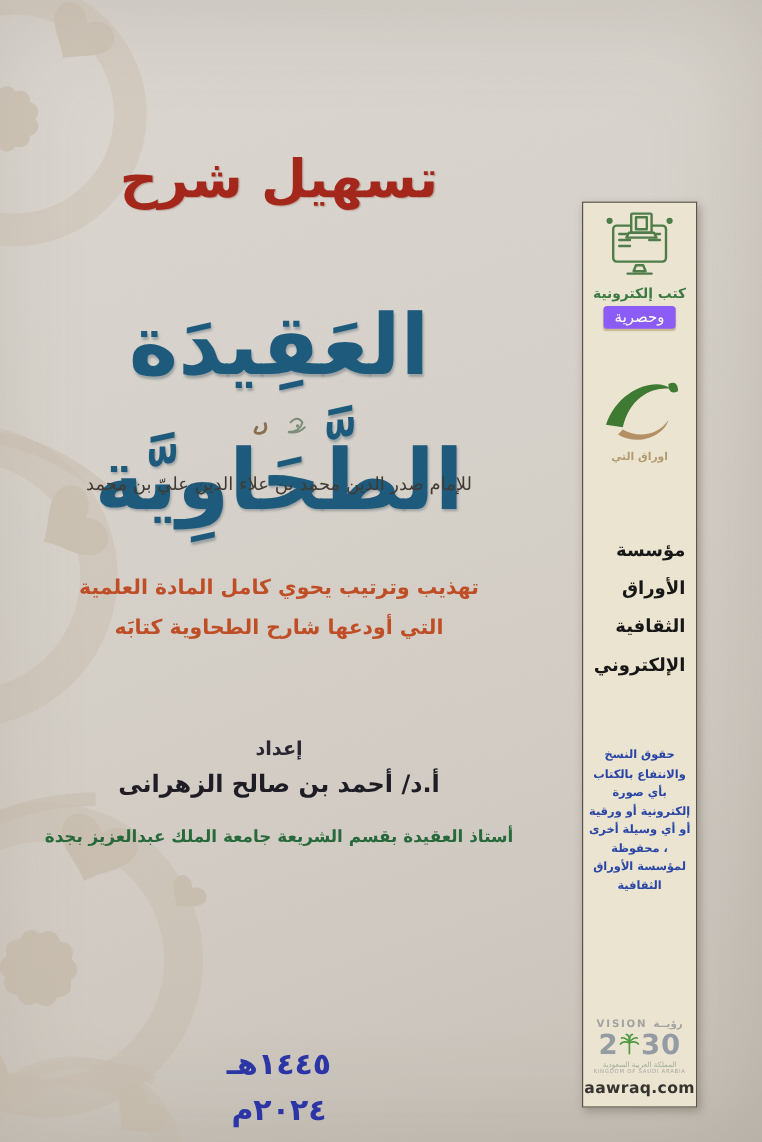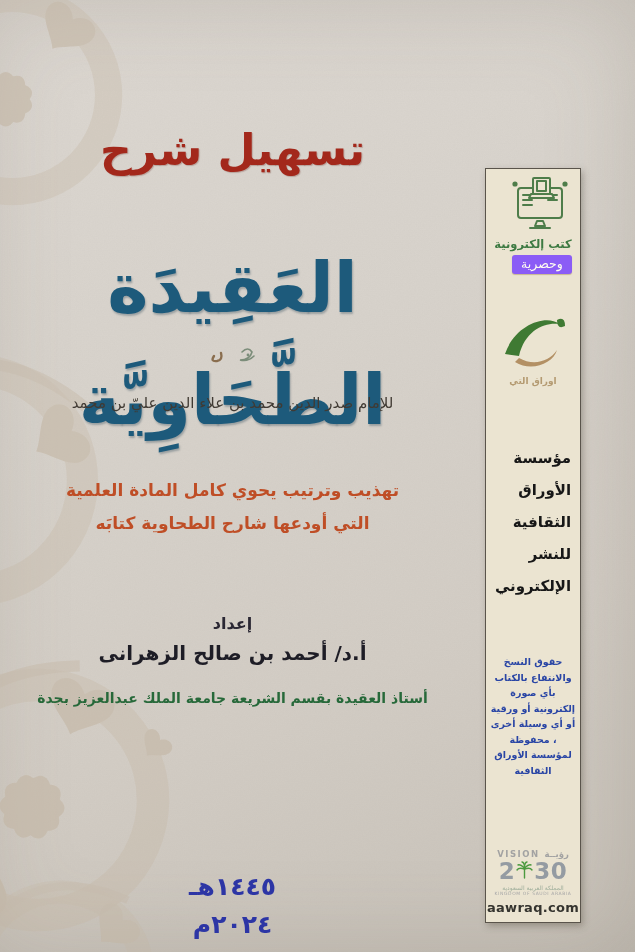--- a/index.html
+++ b/index.html
@@ -23,21 +23,21 @@
   .prep-title{top:690px;font-size:14px;font-weight:bold;color:#27693a;}
   .dates{top:868px;font-size:25px;font-weight:bold;color:#2c35a5;line-height:1.5;}
   .sig{position:absolute;left:228px;top:342px;}
 
   .panel{
     position:absolute;left:505px;top:168px;width:96px;height:755px;box-sizing:border-box;
     background:#ebe4d1;border:1px solid #5a544b;
     box-shadow:2px 3px 7px rgba(80,70,55,.38);
     display:flex;flex-direction:column;align-items:center;
   }
-  .ebooks{margin-top:7px;text-align:right;}
+  .ebooks{margin-top:7px;text-align:center;}
   .ebooks-l1{font-size:11.5px;font-weight:bold;color:#3d7a42;margin-top:1px;}
   .ebooks-l2{display:inline-block;background:#8b5cf6;color:#fffdf0;font-size:12.5px;
     font-weight:normal;padding:1px 9px 3px;border-radius:3px;margin-top:4px;
     box-shadow:0 1px 1px rgba(120,80,0,.3);}
   .awraq{margin-top:42px;text-align:center;}
   .awraq-text{font-size:9px;font-weight:bold;color:#b49a71;margin-top:2px;letter-spacing:1px;}
   .publisher{margin-top:56px;text-align:right;}
   .publisher div{font-size:15px;font-weight:bold;color:#171717;line-height:32px;}
   .copyright{margin-top:52px;text-align:center;padding:0 3px;}
   .copyright div{font-size:9.5px;font-weight:bold;color:#2945a5;line-height:15.5px;}
@@ -147,21 +147,20 @@
         <path d="M58,4 q8,-4 8,6 q-8,4 -8,-6 Z" fill="#3f7a33"></path>
         <path d="M20,42 C34,50 50,46 58,34 C54,48 32,56 16,46 Z" fill="#b39064"></path>
       </svg>
       <div class="awraq-text">اوراق التي</div>
     </div>
 
     <div class="publisher">
       <div>مؤسسة</div>
       <div>الأوراق</div>
       <div>الثقافية</div>
-      <div>للنشر</div>
       <div>الإلكتروني</div>
     </div>
 
     <div class="copyright">
       <div>حقوق النسخ والانتفاع بالكتاب</div>
       <div>بأي صورة إلكترونية أو ورقية</div>
       <div>أو أي وسيلة أخرى ، محفوظة</div>
       <div>لمؤسسة الأوراق الثقافية</div>
     </div>
 

